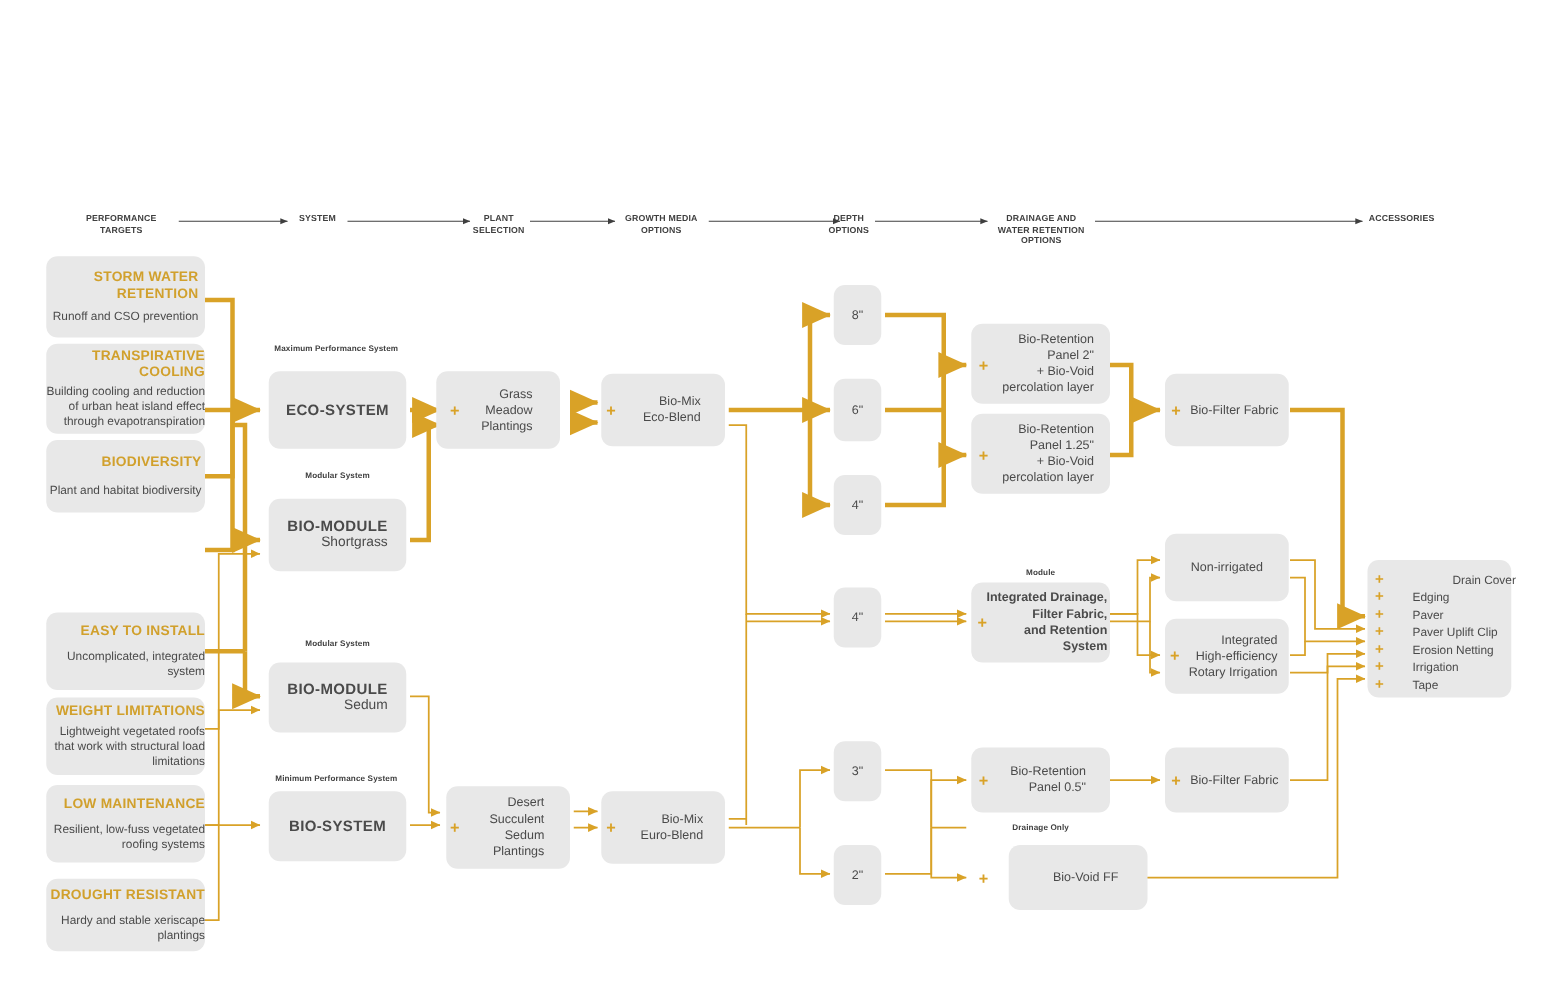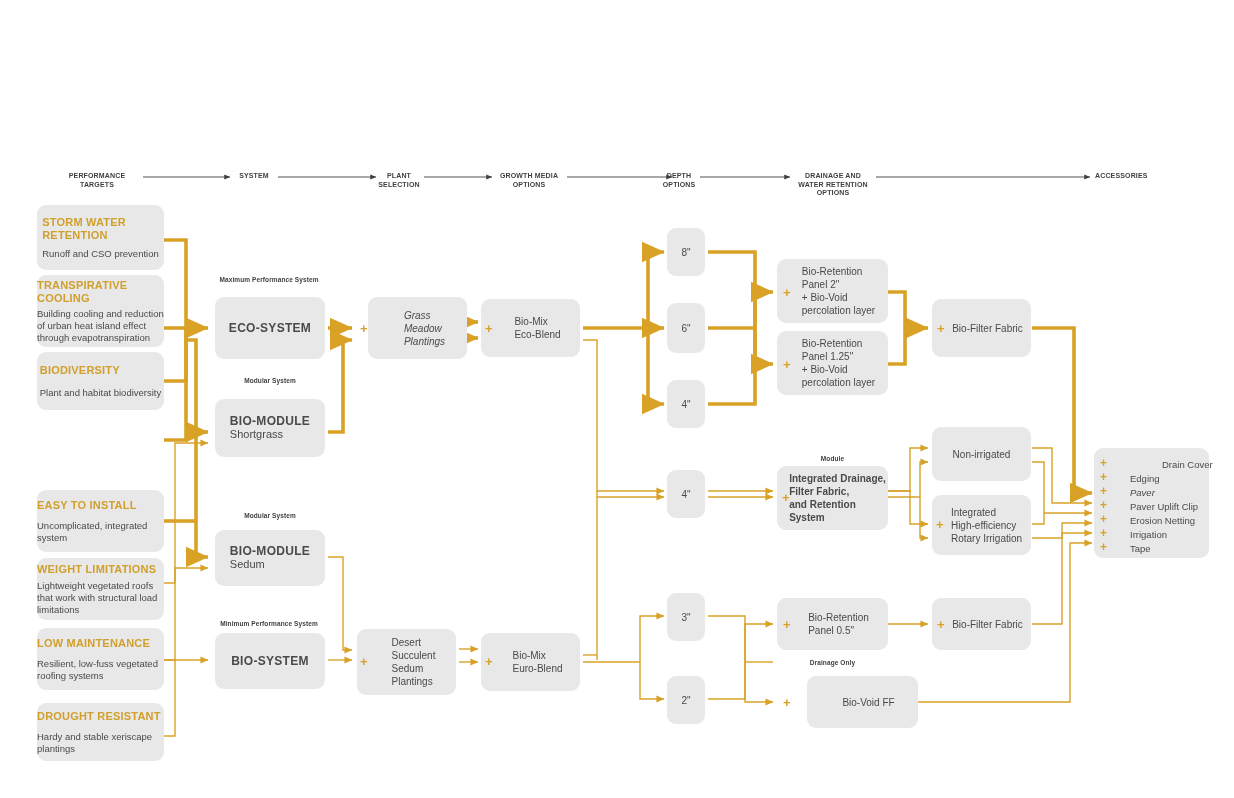--- a/index.html
+++ b/index.html
@@ -1,20 +1,20 @@
 <!DOCTYPE html>
 <html><head>
 <meta charset="utf-8">
 <style>
   html,body{margin:0;padding:0;background:#ffffff;}
   body{width:1234px;height:798px;font-family:"Liberation Sans",sans-serif;overflow:hidden;position:relative;}
   #stage{position:relative;width:1234px;height:798px;}
   svg#wires{position:absolute;left:0;top:0;width:1234px;height:798px;}
   .node{position:absolute;background:#e8e8e8;border-radius:9px;display:flex;align-items:center;justify-content:center;box-sizing:border-box;}
-  .node .inner{text-align:left;line-height:13px;}
+  .node .inner{text-align:right;line-height:13px;}
   .ttl{color:#d1a02c;font-weight:bold;font-size:11px;letter-spacing:.2px;}
   .sub{color:#4a4a4a;font-size:9.5px;line-height:12px;}
   .sysname{color:#4a4a4a;font-weight:bold;font-size:12px;letter-spacing:.3px;}
   .sysname2{color:#4a4a4a;font-size:11px;}
   .plain{color:#4a4a4a;font-size:10px;line-height:13px;}
   .caplbl{position:absolute;color:#3f3f3f;font-weight:bold;font-size:6.5px;text-align:center;letter-spacing:.1px;white-space:nowrap;}
   .colhdr{position:absolute;color:#3f3f3f;font-weight:bold;font-size:7px;text-align:center;line-height:8.5px;letter-spacing:.15px;}
   .plus{position:absolute;color:#d9a227;font-weight:bold;font-size:13px;line-height:13px;}
   .banner{position:absolute;left:33px;top:27px;width:137px;}
   .banner .bx{background:#e8e8e8;border-radius:7px;padding:9px 6px 10px 6px;text-align:center;}
@@ -251,21 +251,21 @@
     </div>
   </div>
 
   <div class="caplbl" style="left:205px;top:620px;width:128px;">Minimum Performance System</div>
   <div class="node" style="left:215px;top:633px;width:110px;height:56px;">
     <div class="inner">
         <div class="sysname">BIO-SYSTEM</div>
       </div>
   </div>
 
-  <div class="node" style="left:368px;top:297px;width:99px;height:62px;font-style:italic;">
+  <div class="node" style="left:349px;top:297px;width:99px;height:62px;">
     <div class="inner" style="padding-left:14px;">
       <div class="plain">Grass</div>
       <div class="plain">Meadow</div>
       <div class="plain">Plantings</div>
     </div>
   </div>
   <div class="plus" style="left:360px;top:322px;">+</div>
 
   <div class="node" style="left:357px;top:629px;width:99px;height:66px;">
     <div class="inner" style="padding-left:14px;">
@@ -399,21 +399,21 @@
     </div>
   </div>
   <div class="plus" style="left:937px;top:618px;">+</div>
 
   <div class="accbox" style="left:1094px;top:448px;width:115px;height:110px;"></div>
   <div class="accplus" style="left:1100px;top:456px;">+</div>
   <div class="accrow" style="left:1130px;top:459px;padding-left:32px;">Drain Cover</div>
   <div class="accplus" style="left:1100px;top:470px;">+</div>
   <div class="accrow" style="left:1130px;top:473px;">Edging</div>
   <div class="accplus" style="left:1100px;top:484px;">+</div>
-  <div class="accrow" style="left:1130px;top:487px;font-style:italic;">Paver</div>
+  <div class="accrow" style="left:1130px;top:487px;">Paver</div>
   <div class="accplus" style="left:1100px;top:498px;">+</div>
   <div class="accrow" style="left:1130px;top:501px;">Paver Uplift Clip</div>
   <div class="accplus" style="left:1100px;top:512px;">+</div>
   <div class="accrow" style="left:1130px;top:515px;">Erosion Netting</div>
   <div class="accplus" style="left:1100px;top:526px;">+</div>
   <div class="accrow" style="left:1130px;top:529px;">Irrigation</div>
   <div class="accplus" style="left:1100px;top:540px;">+</div>
   <div class="accrow" style="left:1130px;top:543px;">Tape</div>
 
 </div>

